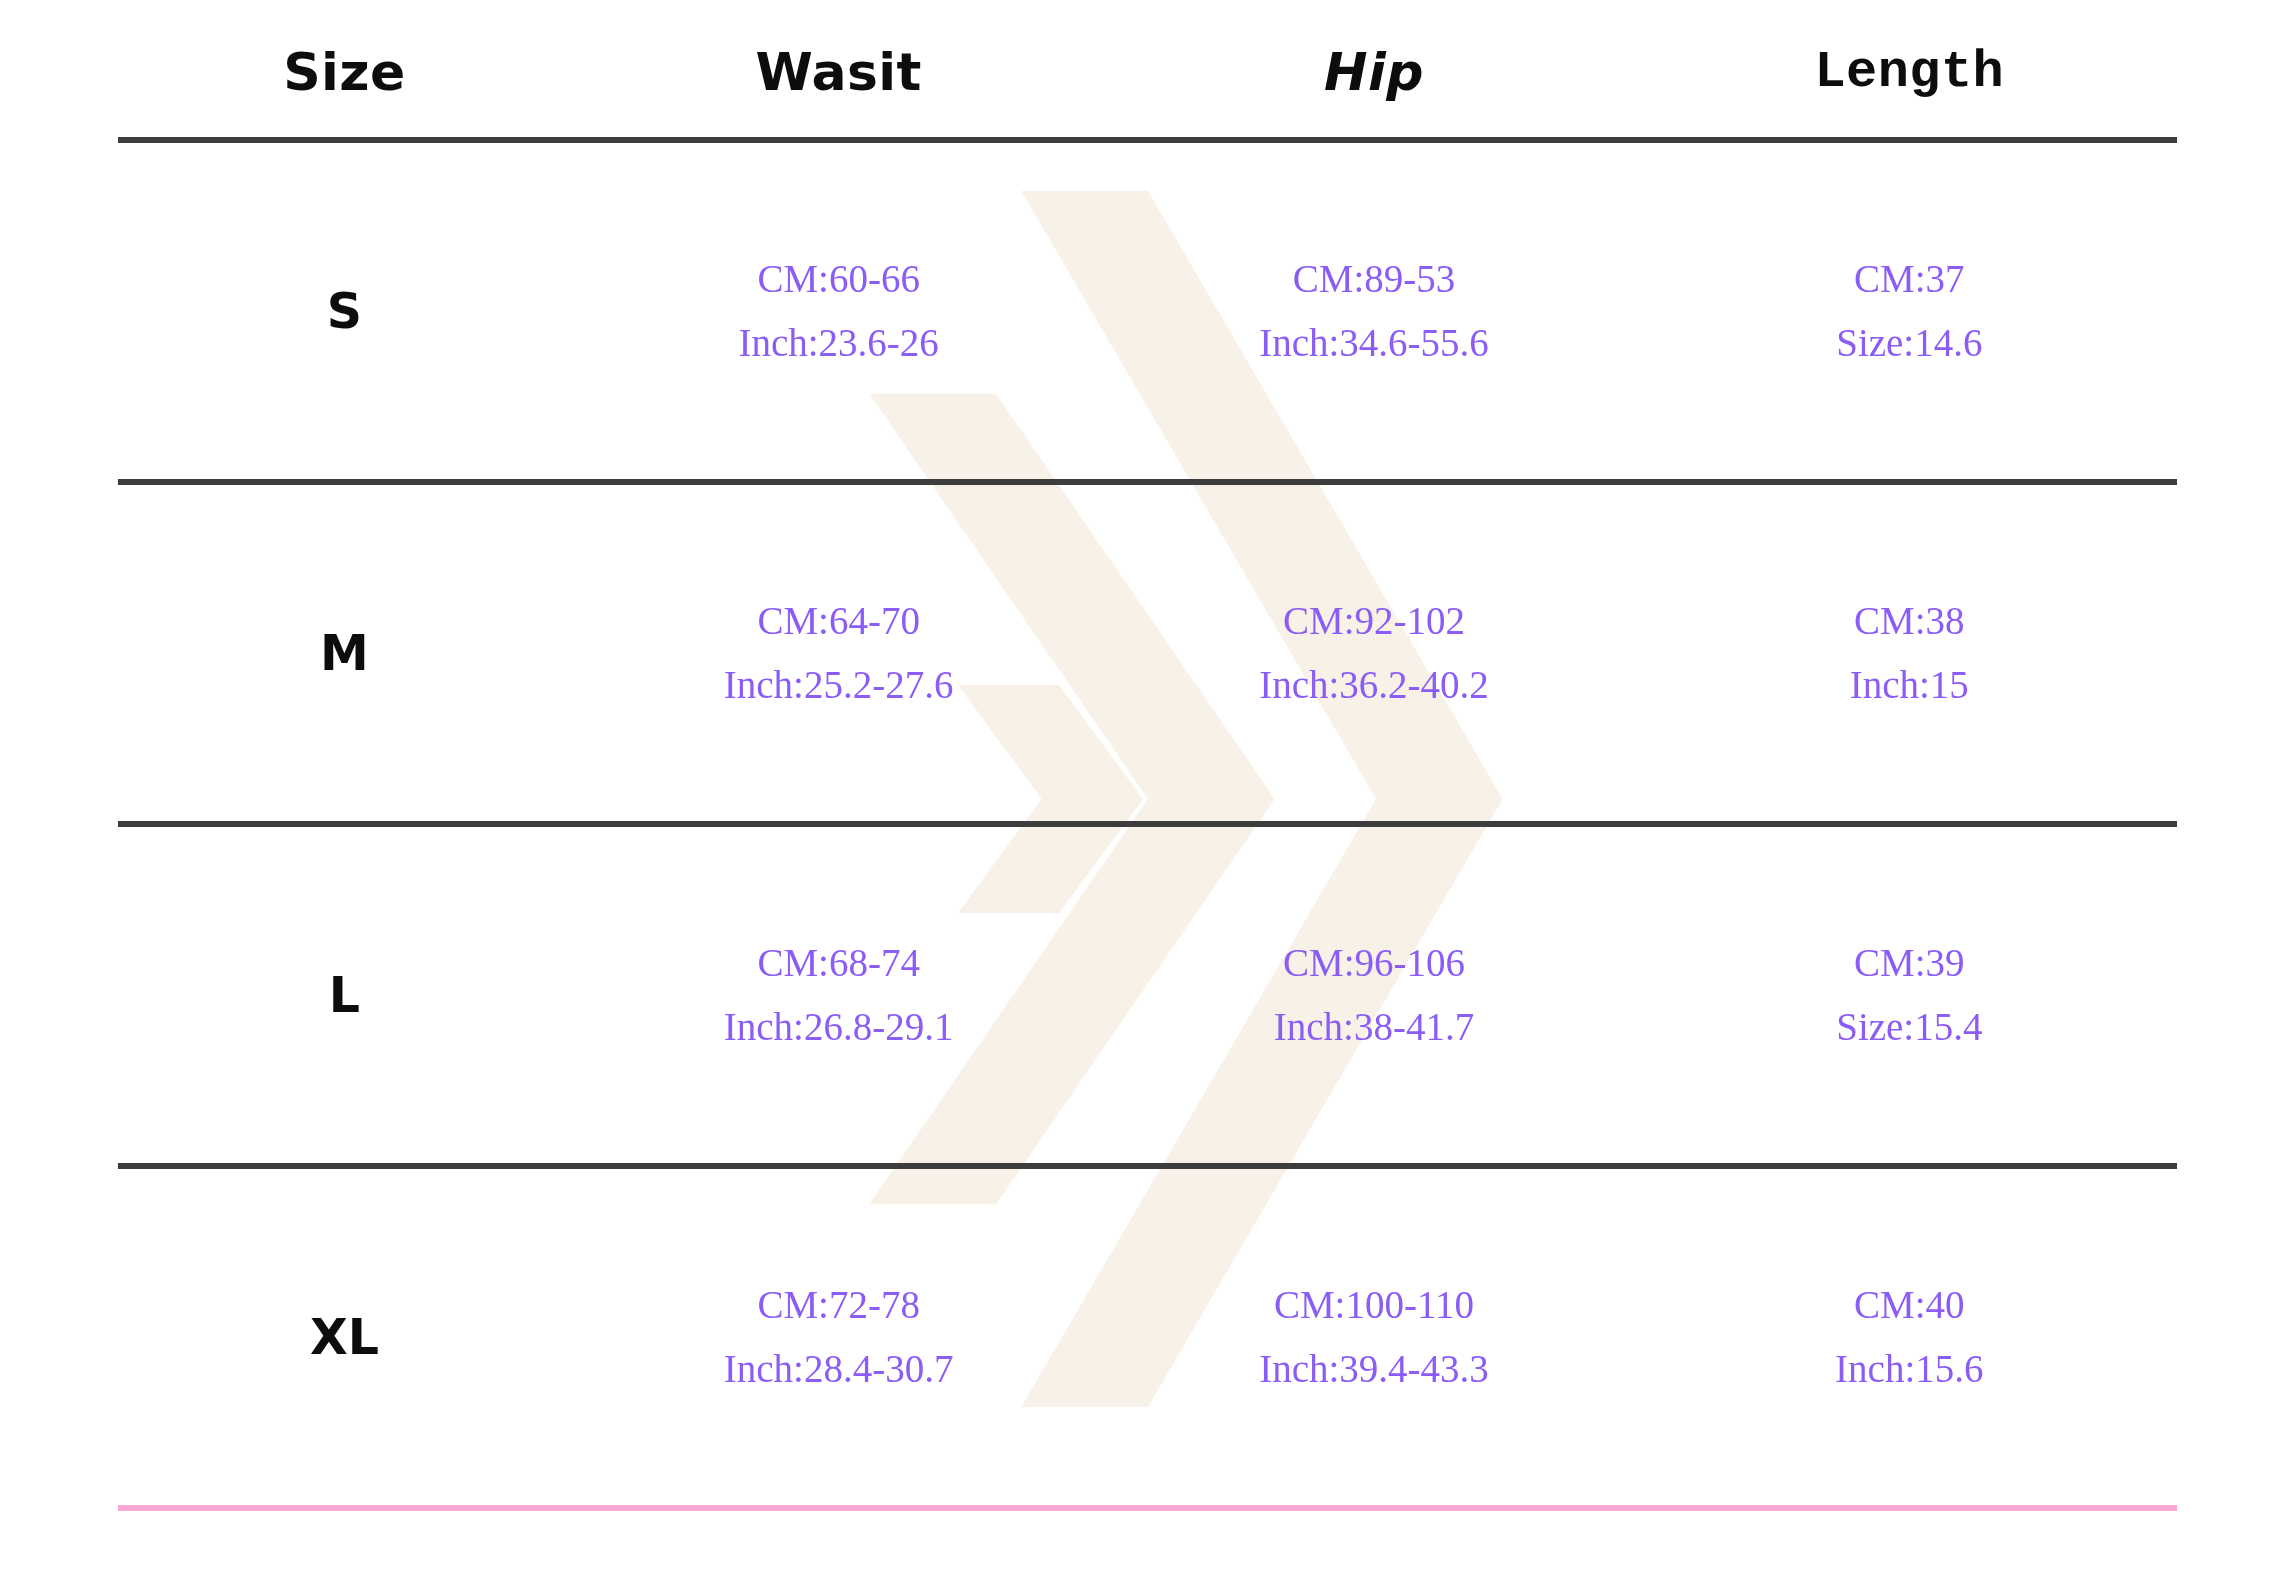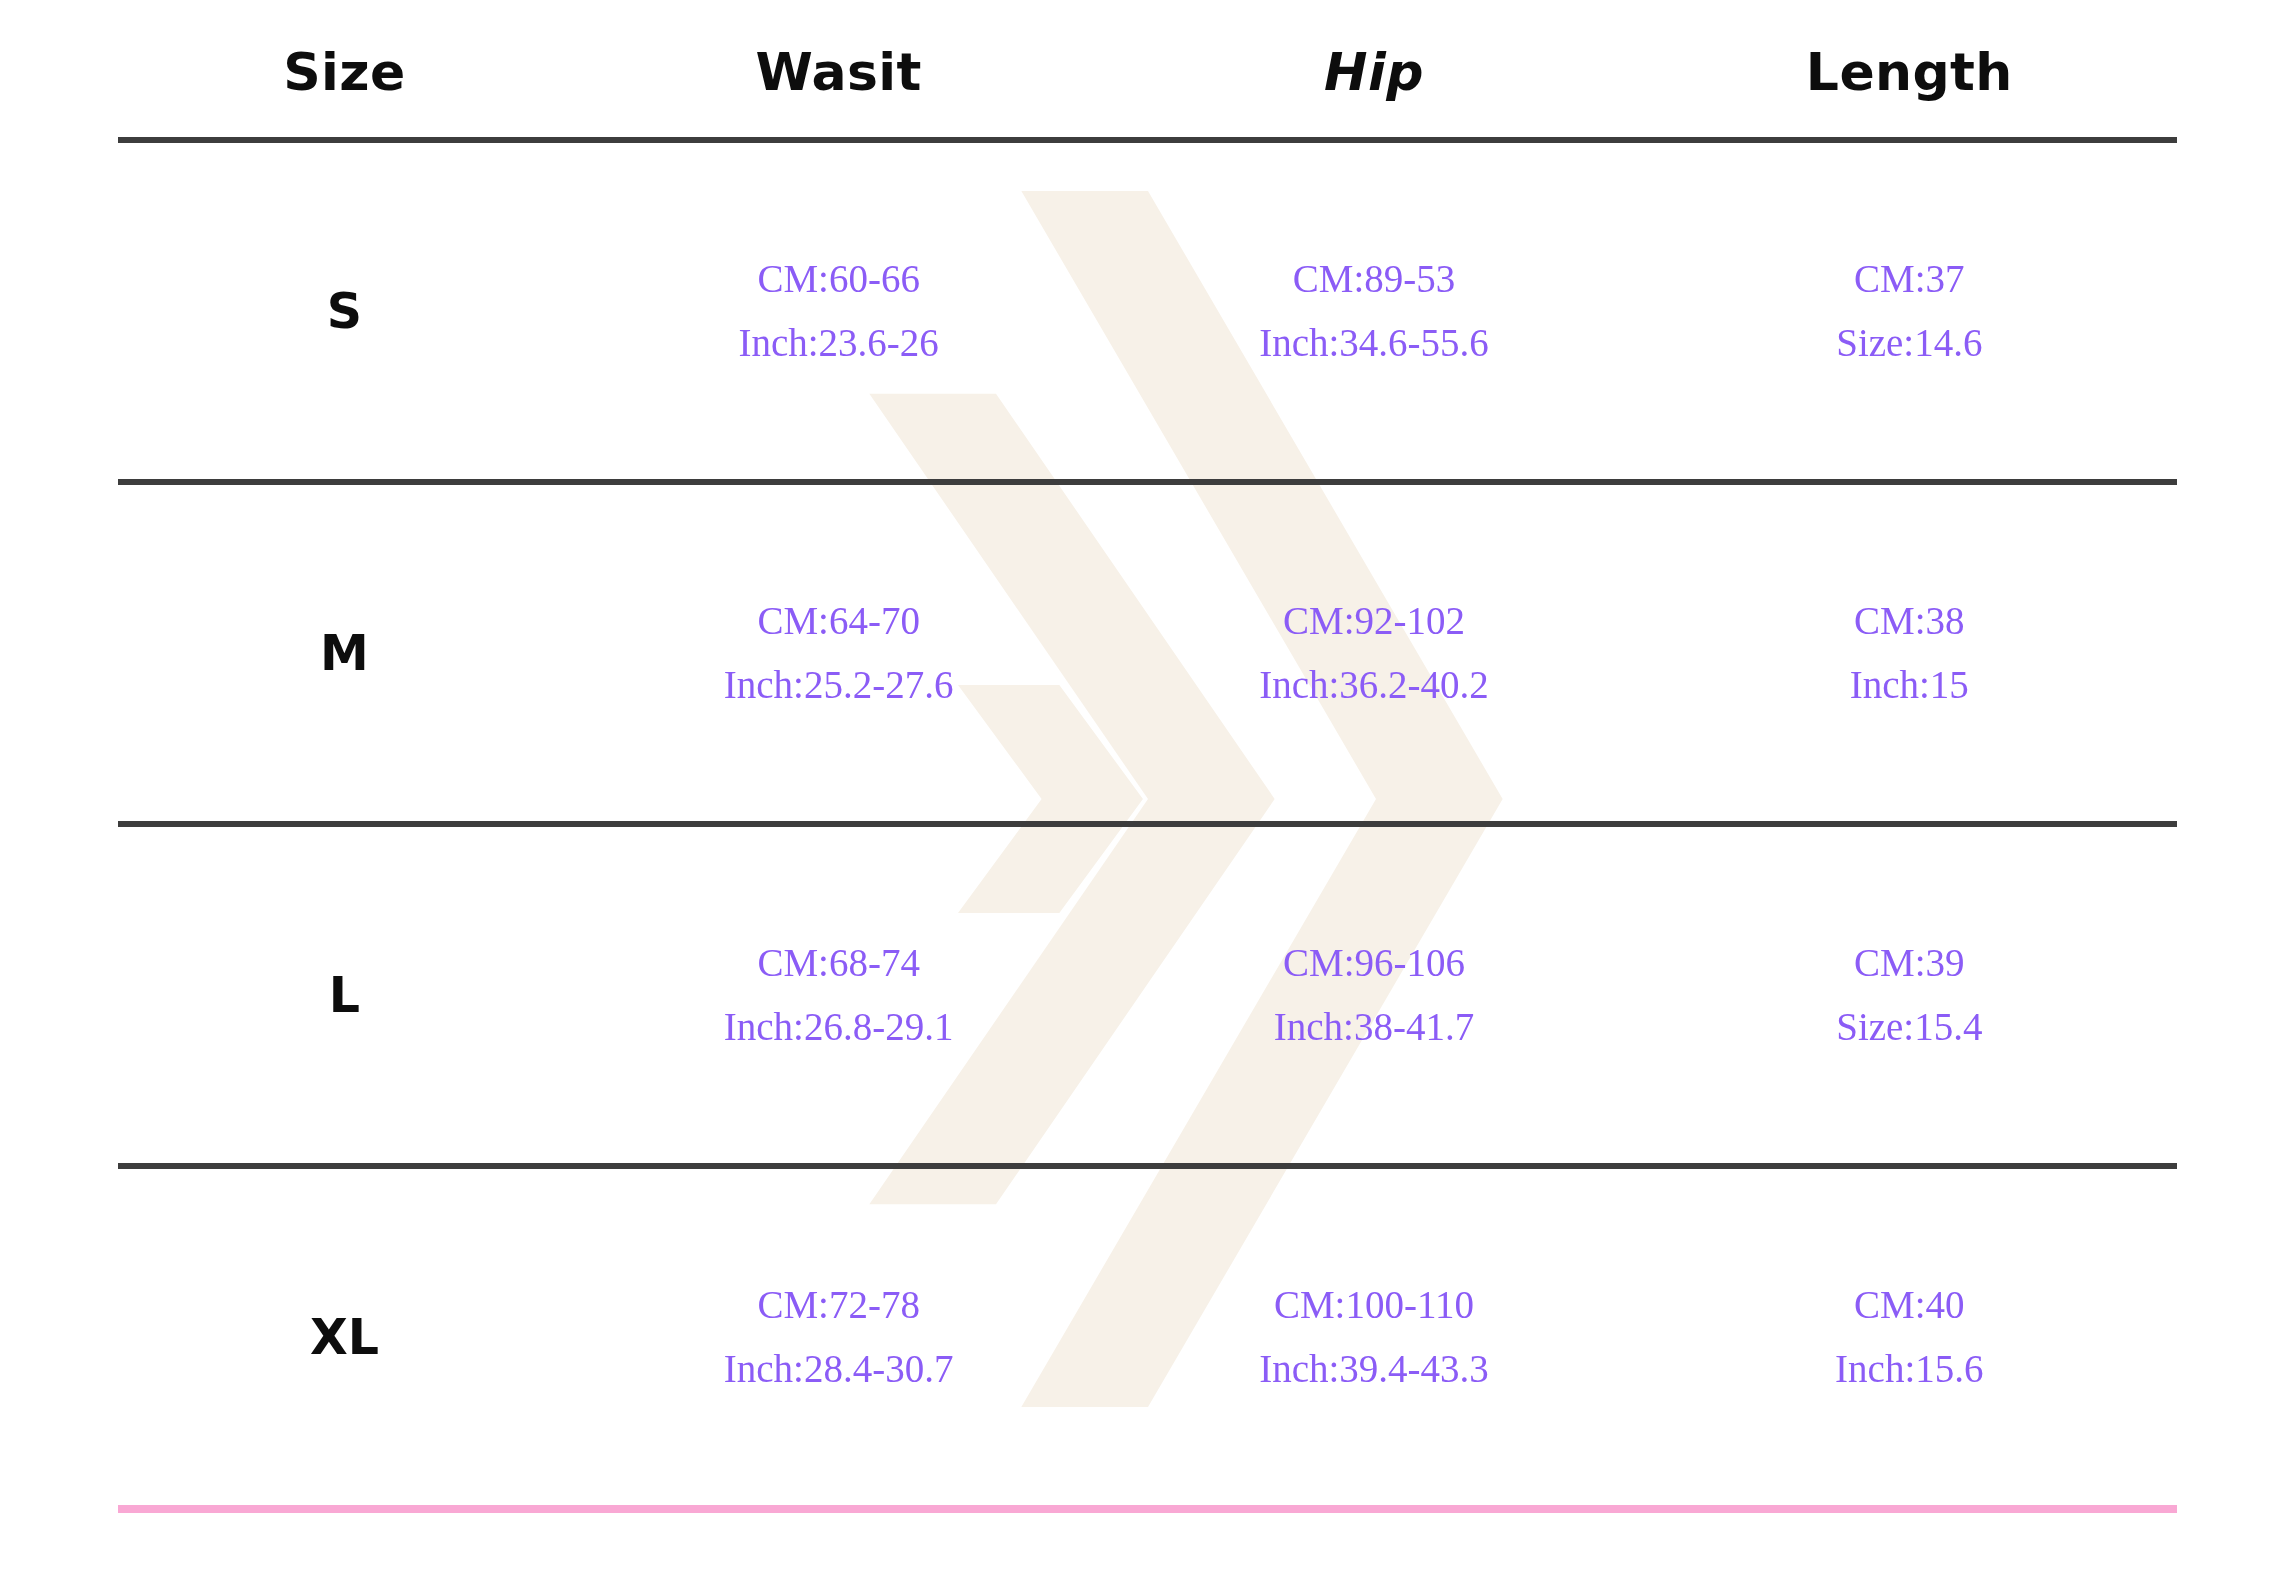--- a/index.html
+++ b/index.html
@@ -48,27 +48,27 @@
     font-size: 52px;
     color: #0d0d0d;
     padding: 8.4px 0 35px 0;
     text-align: center;
     letter-spacing: 0.4px;
   }
 
   table.size-table th.col-size { width: 22%; }
   table.size-table th.col-waist { width: 26%; }
   table.size-table th.col-hip   { width: 26%; font-style: italic; }
-  table.size-table th.col-len   { width: 26%; }
+  table.size-table th.col-len   { width: 26%; font-family: Liberation Mono, monospace; }
 
   table.size-table tbody tr {
     border-top: 6px solid #3d3d3d;
   }
   table.size-table tbody tr:last-child {
-    border-bottom: 8px solid #f9a8d4;
+    border-bottom: 6px solid #f9a8d4;
   }
 
   table.size-table td {
     text-align: center;
     vertical-align: middle;
     height: 336px;
     padding: 0;
   }
 
   td.size-cell {

